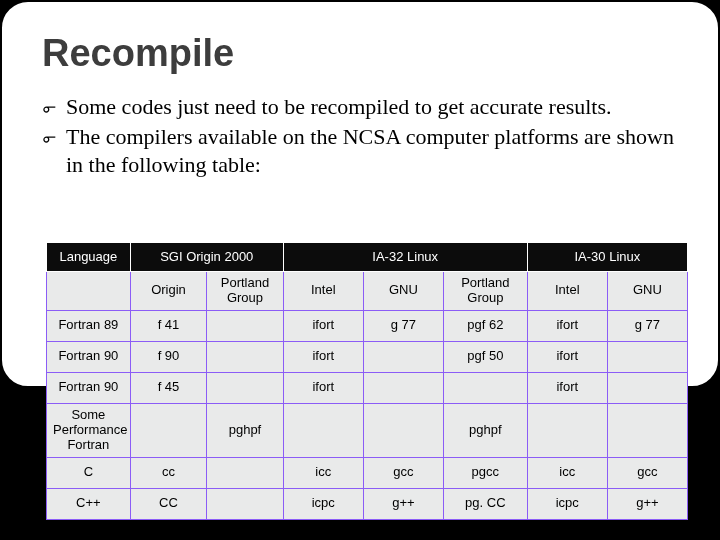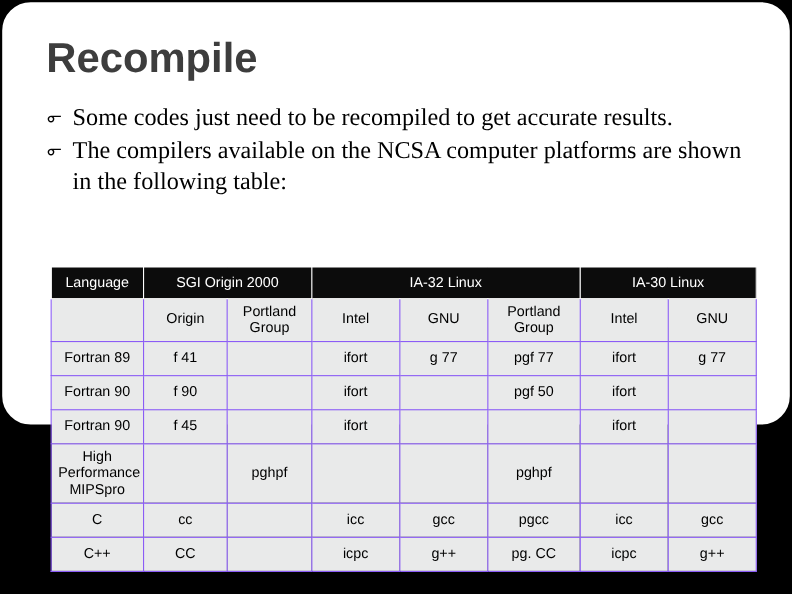--- a/index.html
+++ b/index.html
@@ -138,21 +138,21 @@
         <td>Intel</td>
         <td>GNU</td>
       </tr>
 
       <tr>
         <td>Fortran 89</td>
         <td>f 41</td>
         <td></td>
         <td>ifort</td>
         <td>g 77</td>
-        <td>pgf 77</td>
+        <td>pgf 62</td>
         <td>ifort</td>
         <td>g 77</td>
       </tr>
       <tr>
         <td>Fortran 90</td>
         <td>f 90</td>
         <td></td>
         <td>ifort</td>
         <td></td>
         <td>pgf 50</td>
@@ -163,21 +163,21 @@
         <td>Fortran 90</td>
         <td>f 45</td>
         <td></td>
         <td>ifort</td>
         <td></td>
         <td></td>
         <td>ifort</td>
         <td></td>
       </tr>
       <tr class="tall">
-        <td>High Performance MIPSpro</td>
+        <td>Some Performance Fortran</td>
         <td></td>
         <td>pghpf</td>
         <td></td>
         <td></td>
         <td>pghpf</td>
         <td></td>
         <td></td>
       </tr>
       <tr>
         <td>C</td>

